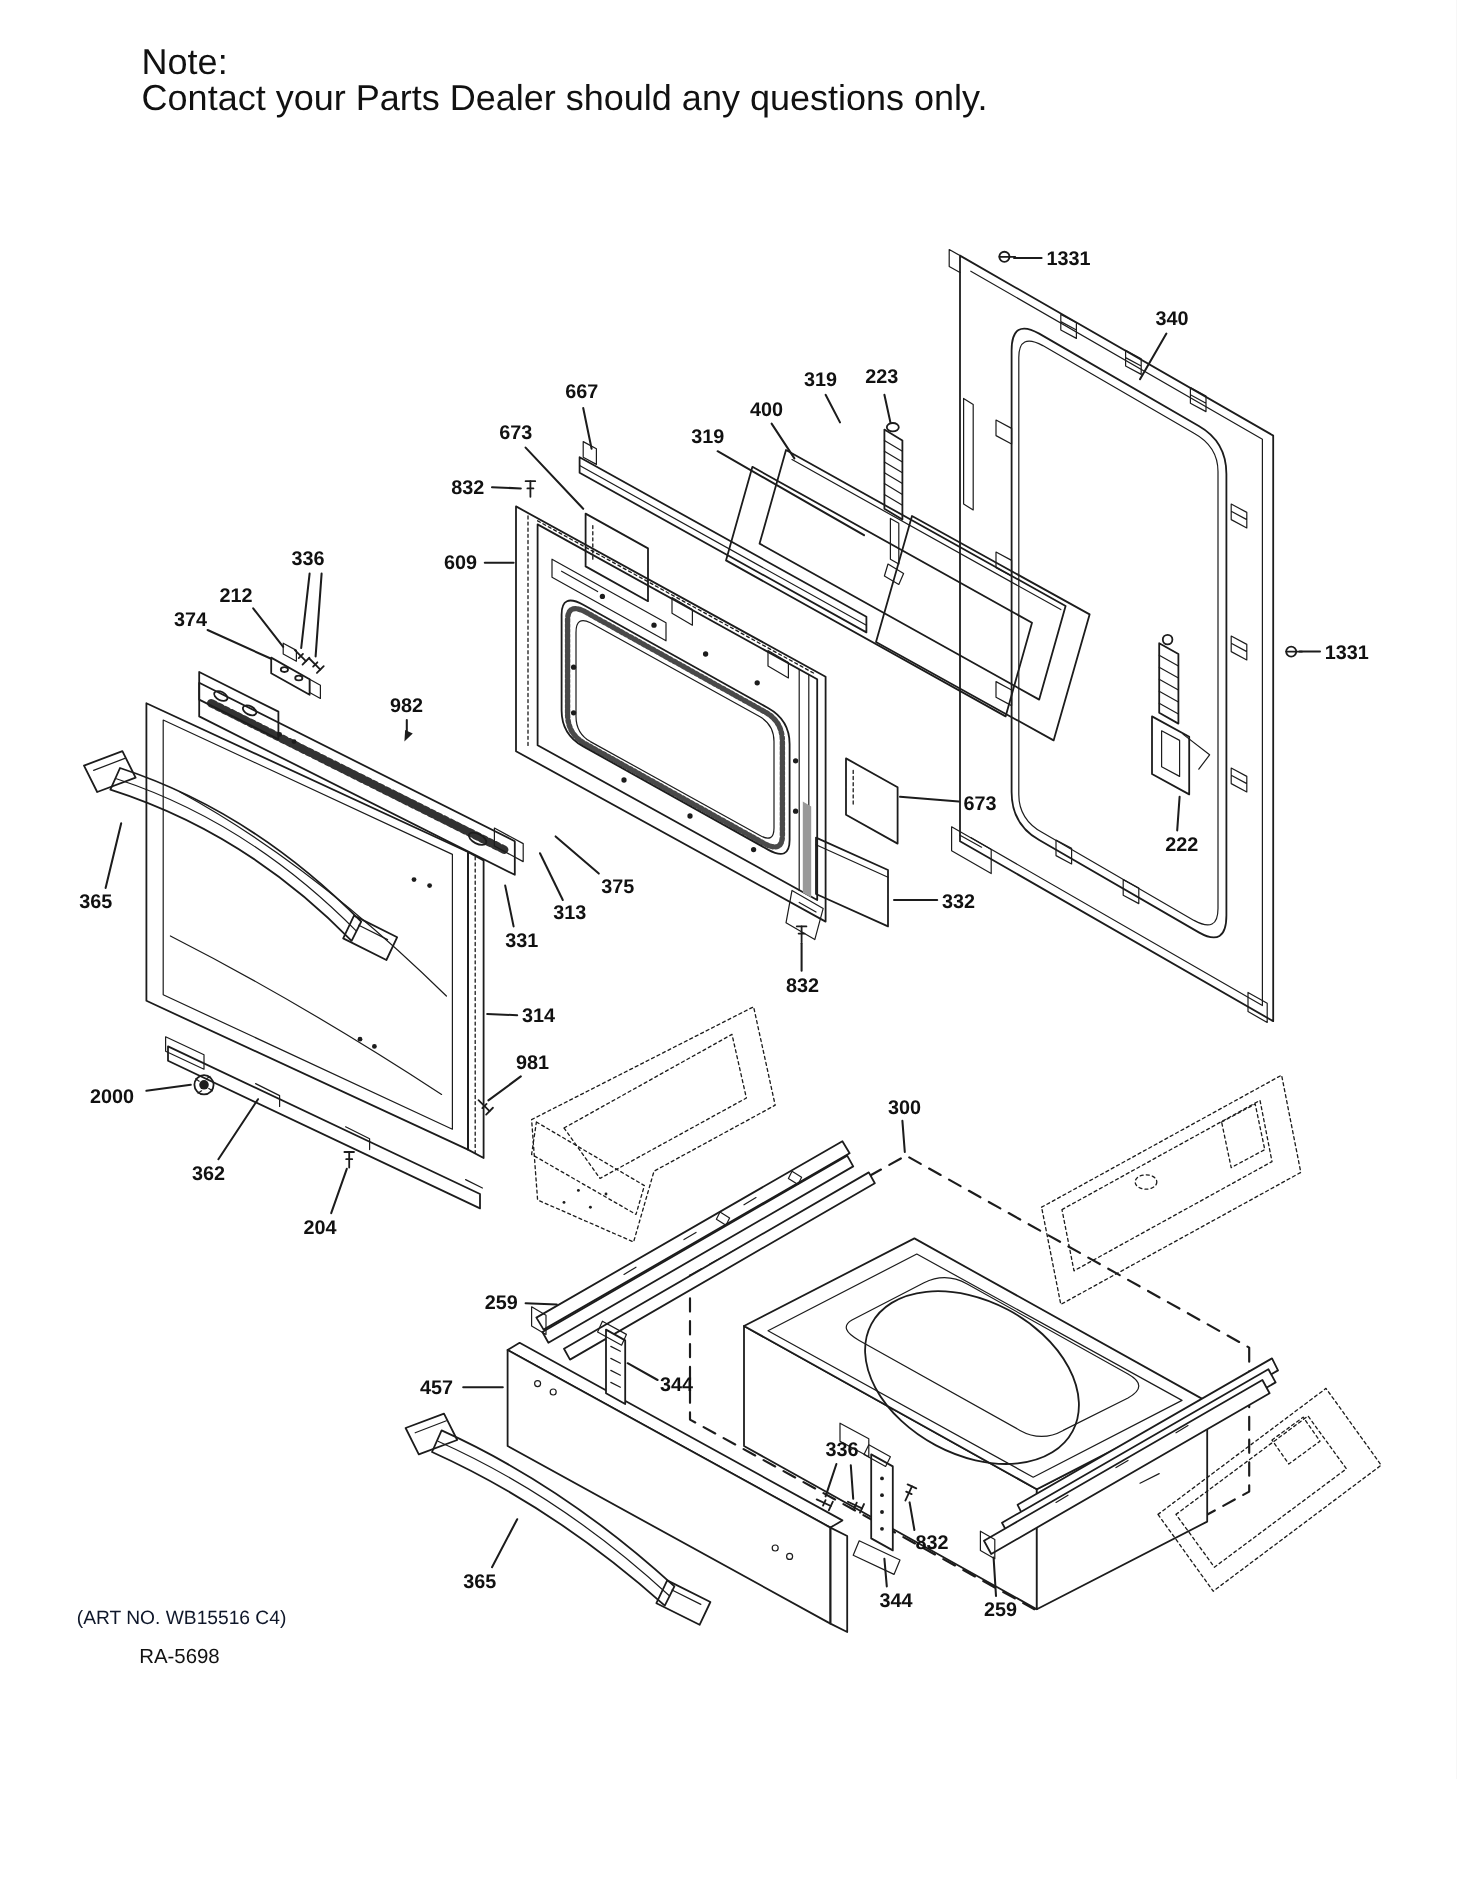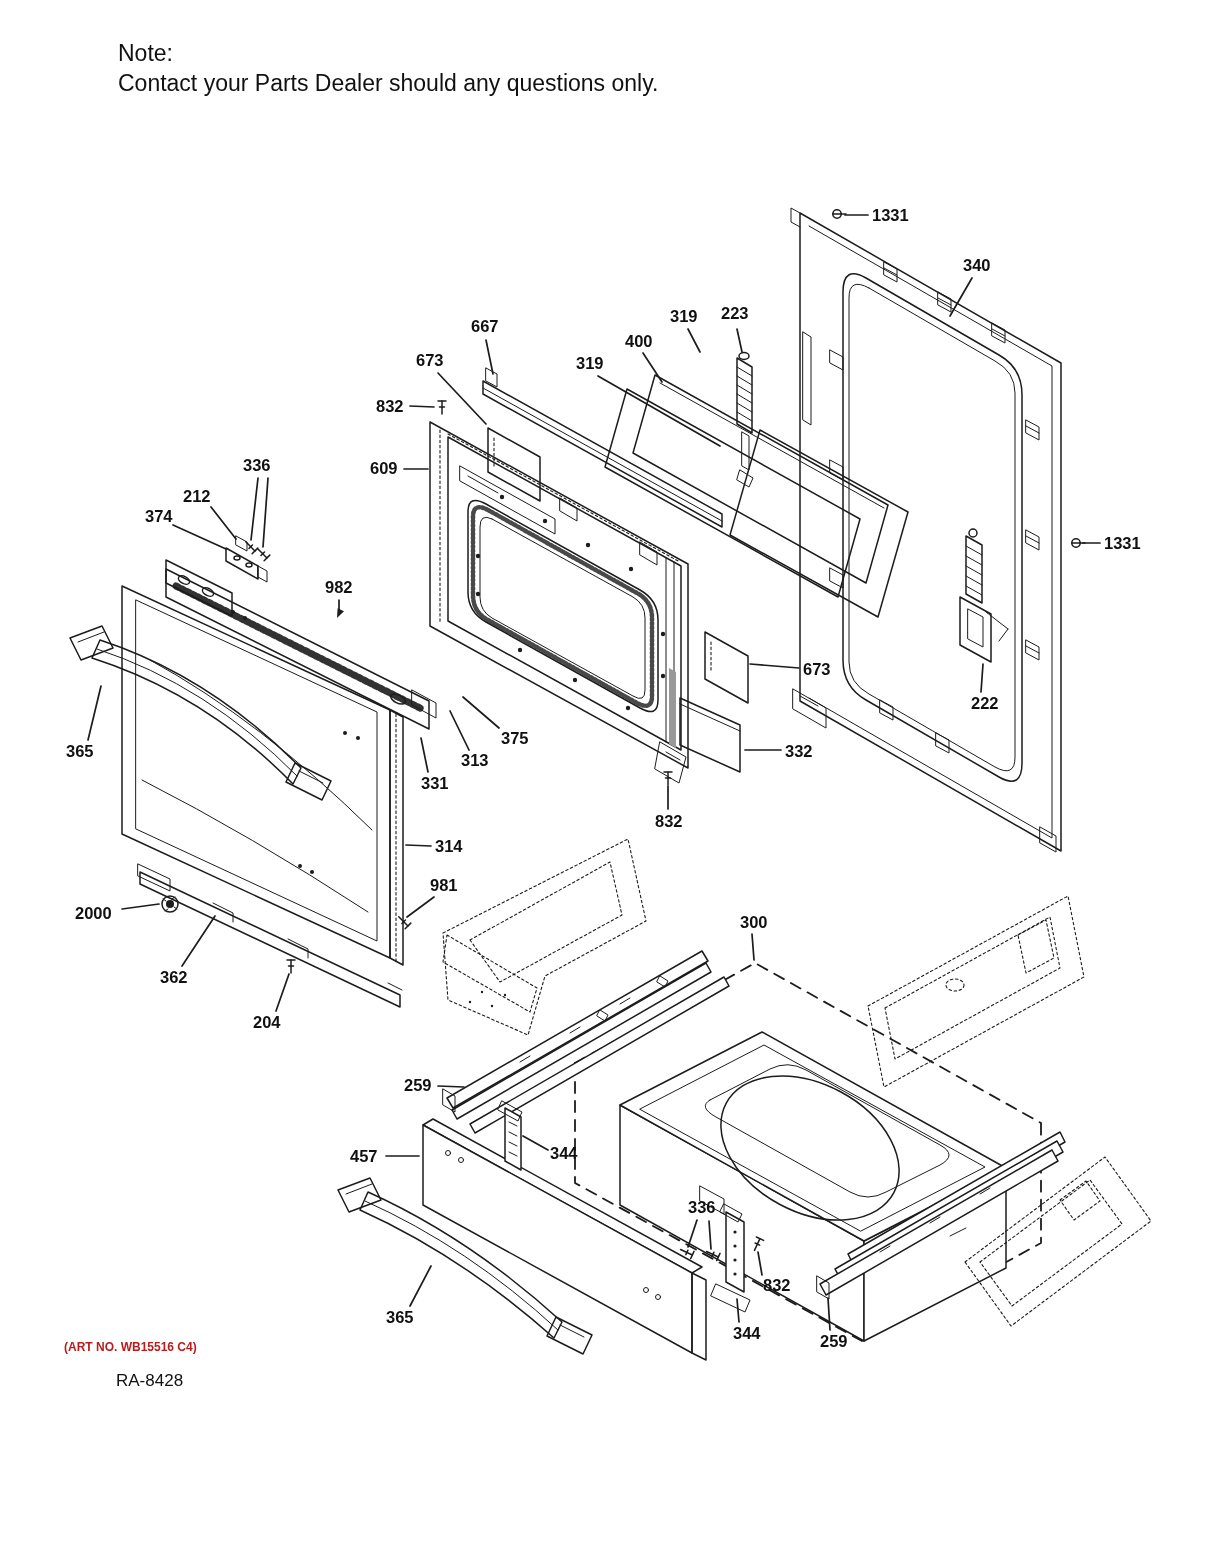--- a/index.html
+++ b/index.html
@@ -1,20 +1,20 @@
 <!DOCTYPE html>
 <html><head>
 <meta charset="utf-8">
 <style>
   html,body{margin:0;padding:0;background:#e8e8e8;}
   .page{position:relative;width:1214px;height:1568px;background:#ffffff;overflow:hidden;
         font-family:"Liberation Sans",sans-serif;color:#111;}
-  .note{position:absolute;left:118px;top:38px;width:1060px;font-size:23px;line-height:30px;color:#111;}
+  .note{position:absolute;left:118px;top:38px;width:1060px;font-size:30px;line-height:30px;color:#111;}
   .note .t{margin-bottom:0px;}
-  .footer-art{position:absolute;left:64px;top:1340px;font-size:12px;font-weight:bold;color:#b91c1c;}
+  .footer-art{position:absolute;left:64px;top:1340px;font-size:16px;font-weight:normal;color:#0f172a;}
   .footer-ra{position:absolute;left:116px;top:1371px;font-size:17px;color:#111;}
   svg.diagram{position:absolute;left:0;top:0;}
   svg .a, svg path, svg line, svg polyline, svg circle, svg ellipse{
       stroke:#1c1c1c;fill:none;stroke-width:1.5;stroke-linejoin:round;stroke-linecap:round;}
   svg .thin{stroke-width:1;}
   svg .fillw{fill:#ffffff;}
   svg .gray{fill:#999;stroke:none;}
   svg .dot{fill:#1c1c1c;stroke:none;}
   svg .dash{stroke-dasharray:2.5,2.6;stroke-width:1.1;}
   svg .dash300{stroke-dasharray:11,8;stroke-width:1.8;}
@@ -484,14 +484,14 @@
           <text x="386" y="1323" class="callout-label">365</text>
         </g>
         <g>
           <polyline points="830,1330 828,1298" class="leader"></polyline>
           <text x="820" y="1347" class="callout-label">259</text>
         </g>
       </g>
   </svg>
 
   <div class="footer-art">(ART NO. WB15516 C4)</div>
-  <div class="footer-ra">RA-8428</div>
+  <div class="footer-ra">RA-5698</div>
 </div>
 
 </body></html>

